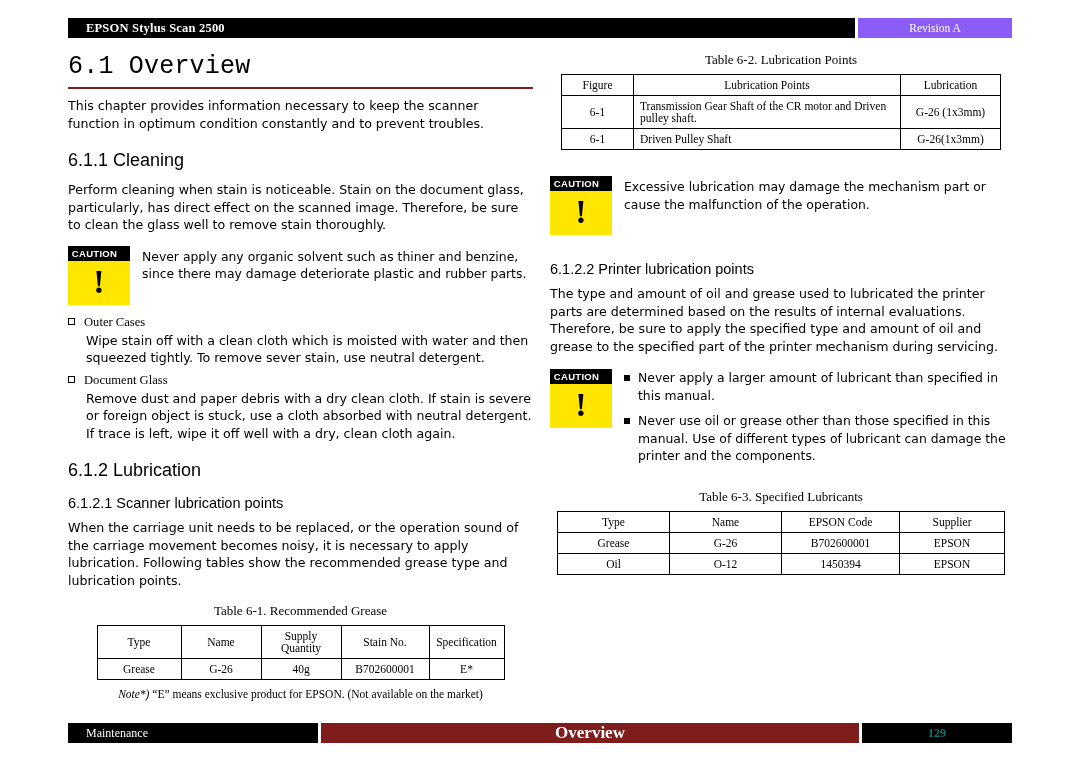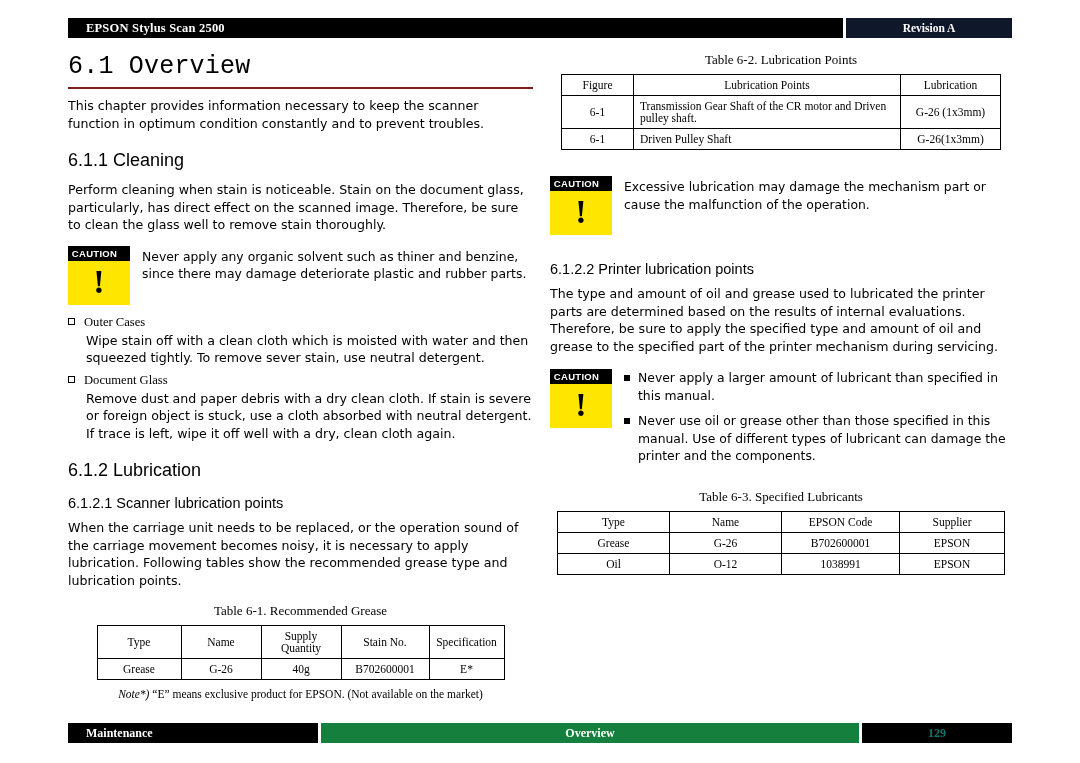--- a/index.html
+++ b/index.html
@@ -27,24 +27,24 @@
     color: #ffffff;
     font-weight: bold;
     font-size: 12.5px;
     font-family: "Liberation Serif", serif;
     display: flex;
     align-items: center;
     padding-left: 18px;
     letter-spacing: 0.2px;
   }
   .header-right {
-    width: 166px;
-    background: #0f172a;
+    width: 154px;
+    background: #8b5cf6;
     color: #ffffff;
-    font-weight: bold;
+    font-weight: normal;
     font-size: 11.5px;
     font-family: "Liberation Serif", serif;
     display: flex;
     align-items: center;
     justify-content: center;
   }
   .header-gap {
     width: 3px;
     background: #ffffff;
   }
@@ -53,33 +53,33 @@
   .footer {
     position: absolute;
     left: 68px; top: 723px; width: 944px; height: 20px;
     display: flex;
     align-items: stretch;
   }
   .footer-left {
     width: 250px;
     background: #000000;
     color: #ffffff;
-    font-weight: bold;
+    font-weight: normal;
     font-size: 12px;
     font-family: "Liberation Serif", serif;
     display: flex;
     align-items: center;
     padding-left: 18px;
   }
   .footer-mid {
     flex: 1 1 auto;
-    background: #15803d;
+    background: #7f1d1d;
     color: #ffffff;
     font-weight: bold;
-    font-size: 12px;
+    font-size: 17px;
     font-family: "Liberation Serif", serif;
     display: flex;
     align-items: center;
     justify-content: center;
   }
   .footer-right {
     width: 150px;
     background: #000000;
     color: #0f766e;
     font-weight: bold;
@@ -392,21 +392,21 @@
       <tbody>
         <tr>
           <td>Grease</td>
           <td>G-26</td>
           <td>B702600001</td>
           <td>EPSON</td>
         </tr>
         <tr>
           <td>Oil</td>
           <td>O-12</td>
-          <td>1038991</td>
+          <td>1450394</td>
           <td>EPSON</td>
         </tr>
       </tbody>
     </table>
   </div>
 
 </div>
 
 <div class="footer">
   <div class="footer-left">Maintenance</div>

